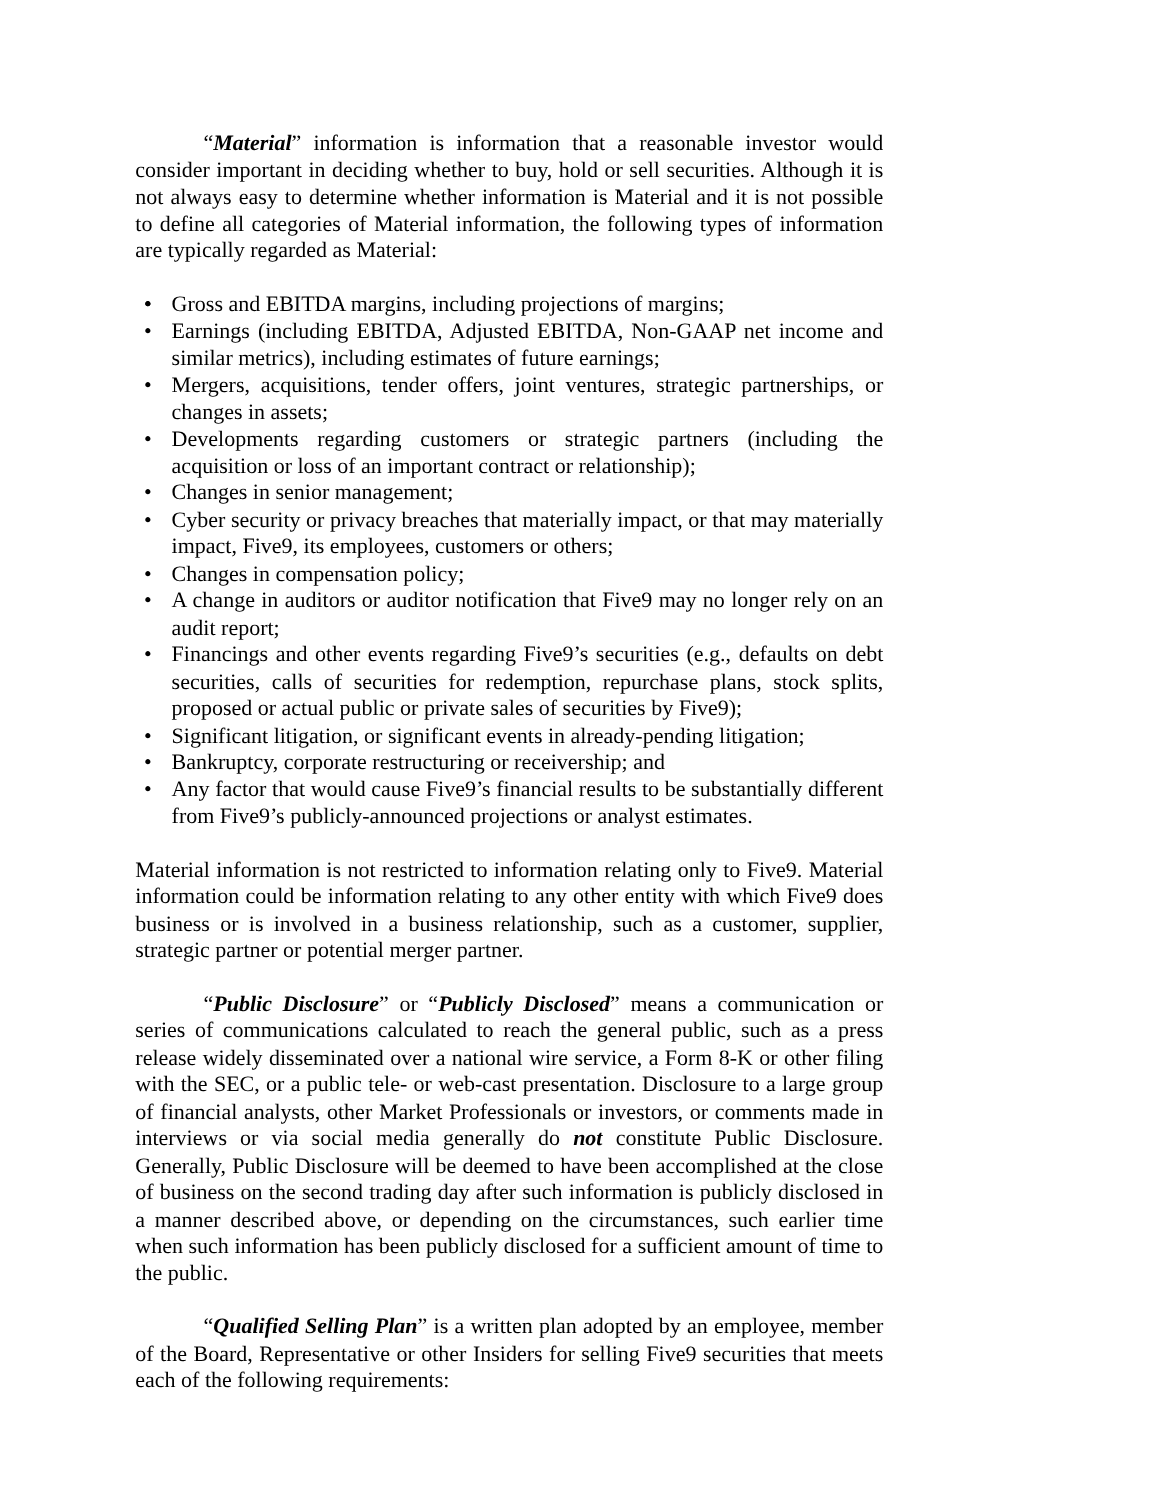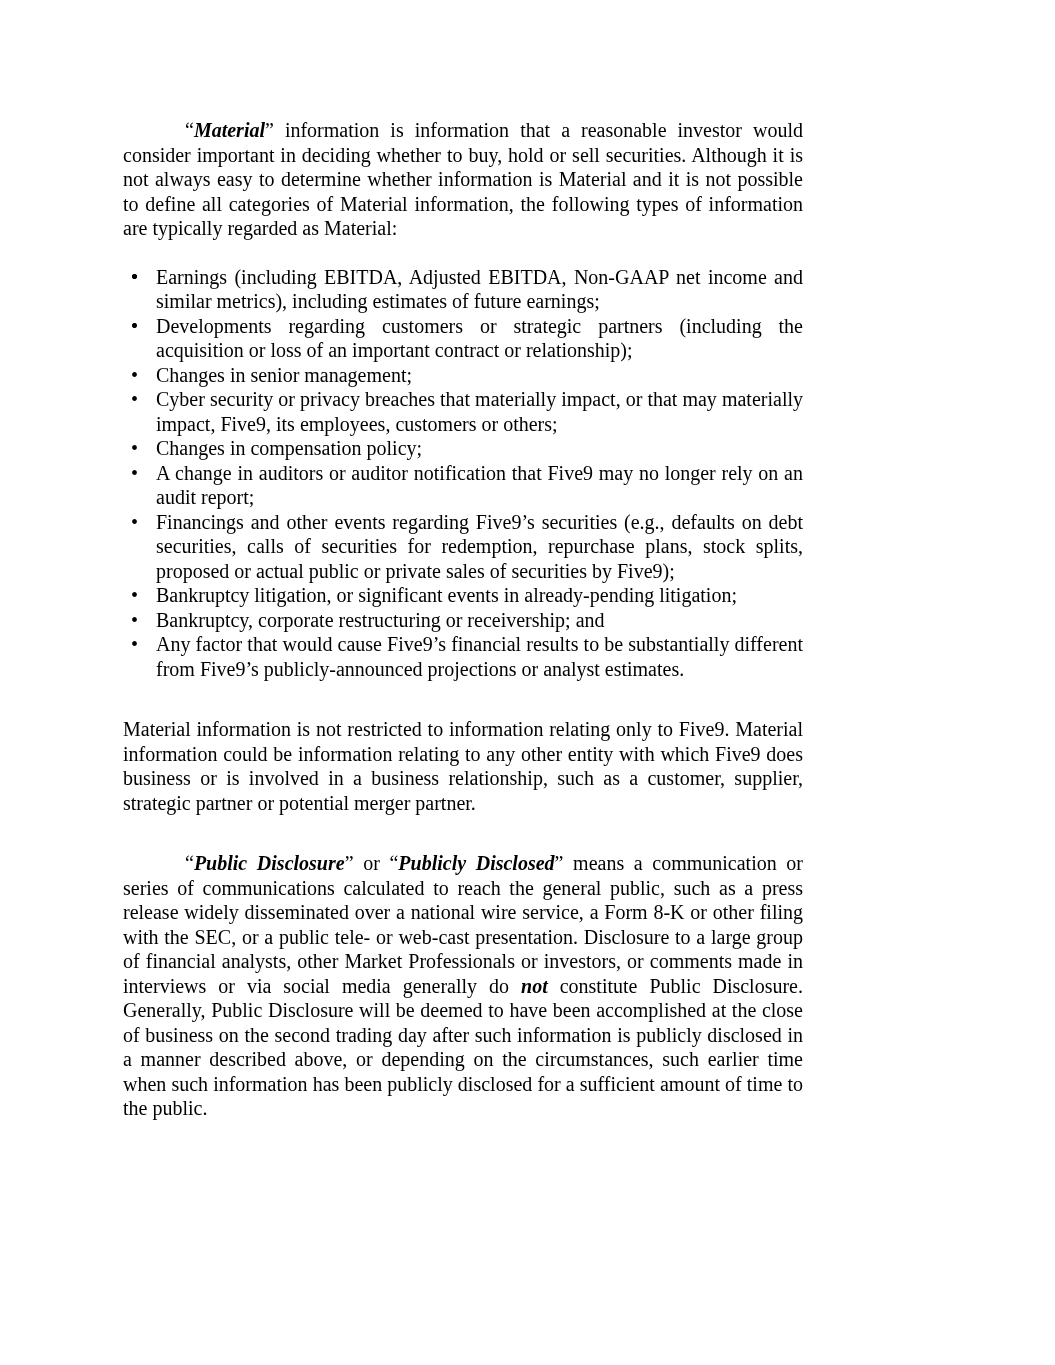--- a/index.html
+++ b/index.html
@@ -13,21 +13,21 @@
     font-family: "Liberation Serif", "DejaVu Serif", serif;
     color: #000000;
   }
   .page {
     box-sizing: border-box;
     width: 926px;
     min-height: 1365px;
     padding: 118px 123px 43px 123px;
     background: #ffffff;
   }
-  .block { margin-top: 36px; }
+  .block { margin-top: 24px; }
   .block:first-child { margin-top: 0; }
   p {
     margin: 0;
     font-size: 20px;
     line-height: 24.5px;
     text-align: justify;
   }
   .indent { text-indent: 62px; }
   .list { margin-top: 24px; }
   .li {
@@ -48,44 +48,45 @@
 <body>
 
 <div class="page">
 
   <p class="block indent"><span>“</span><span class="bi">Material</span><span>” information is information that a reasonable investor would consider important in deciding whether to buy, hold or sell securities.  Although it is not always easy to determine whether information is Material and it is not possible to define all categories of Material information, the following types of information are typically regarded as Material:</span></p>
 
   <div class="list block">
 
       <div class="li"><span class="bullet">•</span></div>
 
-      <div class="li"><span class="bullet">•</span></div>
+      <div class="li"><span class="bullet">•</span><span>Gross and EBITDA margins, including projections of margins;</span></div>
 
       <div class="li"><span class="bullet">•</span><span>Earnings (including EBITDA, Adjusted EBITDA, Non-GAAP net income and similar metrics), including estimates of future earnings;</span></div>
 
-      <div class="li"><span class="bullet">•</span></div>
+      <div class="li"><span class="bullet">•</span><span>Mergers, acquisitions, tender offers, joint ventures, strategic partnerships, or changes in assets;</span></div>
 
       <div class="li"><span class="bullet">•</span><span>Developments regarding customers or strategic partners (including the acquisition or loss of an important contract or relationship);</span></div>
 
       <div class="li"><span class="bullet">•</span><span>Changes in senior management;</span></div>
 
       <div class="li"><span class="bullet">•</span><span>Cyber security or privacy breaches that materially impact, or that may materially impact, Five9, its employees, customers or others;</span></div>
 
       <div class="li"><span class="bullet">•</span><span>Changes in compensation policy;</span></div>
 
       <div class="li"><span class="bullet">•</span><span>A change in auditors or auditor notification that Five9 may no longer rely on an audit report;</span></div>
 
       <div class="li"><span class="bullet">•</span><span>Financings and other events regarding Five9’s securities (e.g., defaults on debt securities, calls of securities for redemption, repurchase plans, stock splits, proposed or actual public or private sales of securities by Five9);</span></div>
 
-      <div class="li"><span class="bullet">•</span><span>Bankruptcy litigation, or significant events in already-pending litigation;</span></div>
+      <div class="li"><span class="bullet">•</span><span>Significant litigation, or significant events in already-pending litigation;</span></div>
 
       <div class="li"><span class="bullet">•</span><span>Bankruptcy, corporate restructuring or receivership; and</span></div>
 
       <div class="li"><span class="bullet">•</span><span>Any factor that would cause Five9’s financial results to be substantially different from Five9’s publicly-announced projections or analyst estimates.</span></div>
     </div>
 
   <p class="block"><span>Material information is not restricted to information relating only to Five9.  Material information could be information relating to any other entity with which Five9 does business or is involved in a business relationship, such as a customer, supplier, strategic partner or potential merger partner.</span></p>
 
 
   <p class="block indent"><span>“</span><span class="bi">Public Disclosure</span><span>” or “</span><span class="bi">Publicly Disclosed</span><span>” means a communication or series of communications calculated to reach the general public, such as a press release widely disseminated over a national wire service, a Form 8-K or other filing with the SEC, or a public tele- or web-cast presentation.  Disclosure to a large group of financial analysts, other Market Professionals or investors, or comments made in interviews or via social media generally do </span><span class="bi">not</span><span> constitute Public Disclosure.  Generally, Public Disclosure will be deemed to have been accomplished at the close of business on the second trading day after such information is publicly disclosed in a manner described above, or depending on the circumstances, such earlier time when such information has been publicly disclosed for a sufficient amount of time to the public.</span></p>
 
+  <p class="block indent"><span>“</span><span class="bi">Qualified Selling Plan</span><span>” is a written plan adopted by an employee, member of the Board, Representative or other Insiders for selling Five9 securities that meets each of the following requirements:</span></p>
 
 </div>
 
 </body></html>

